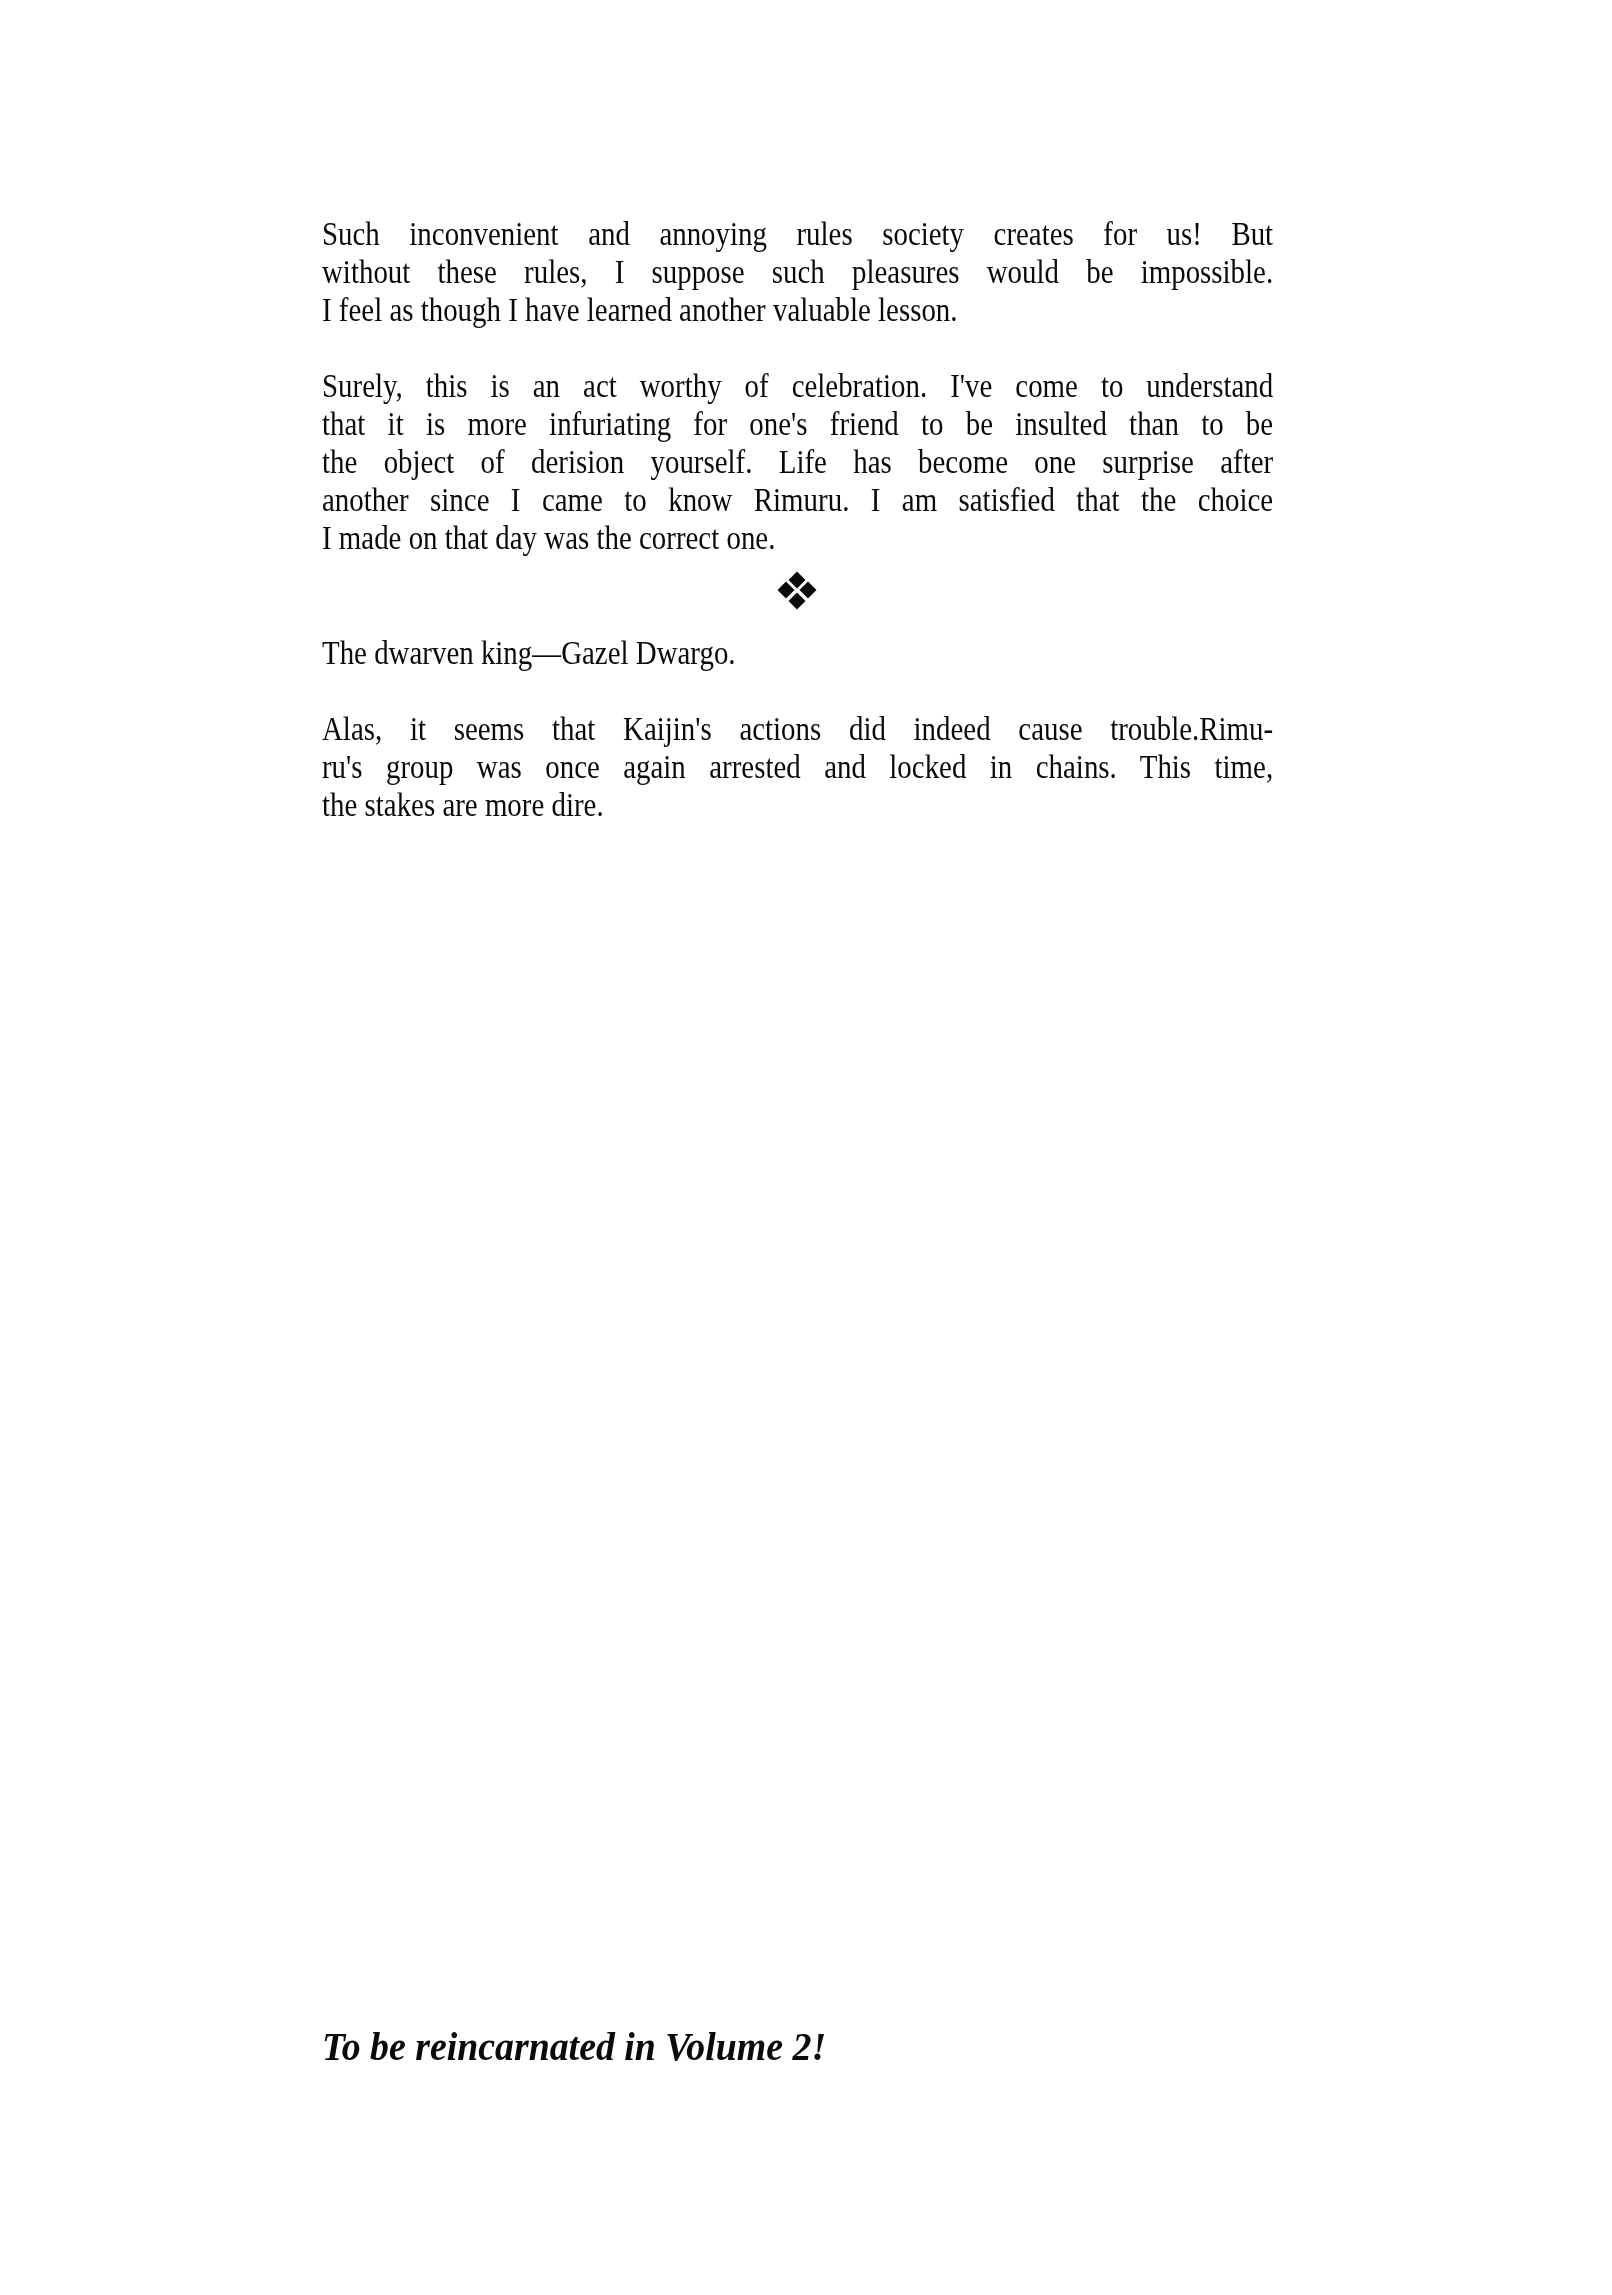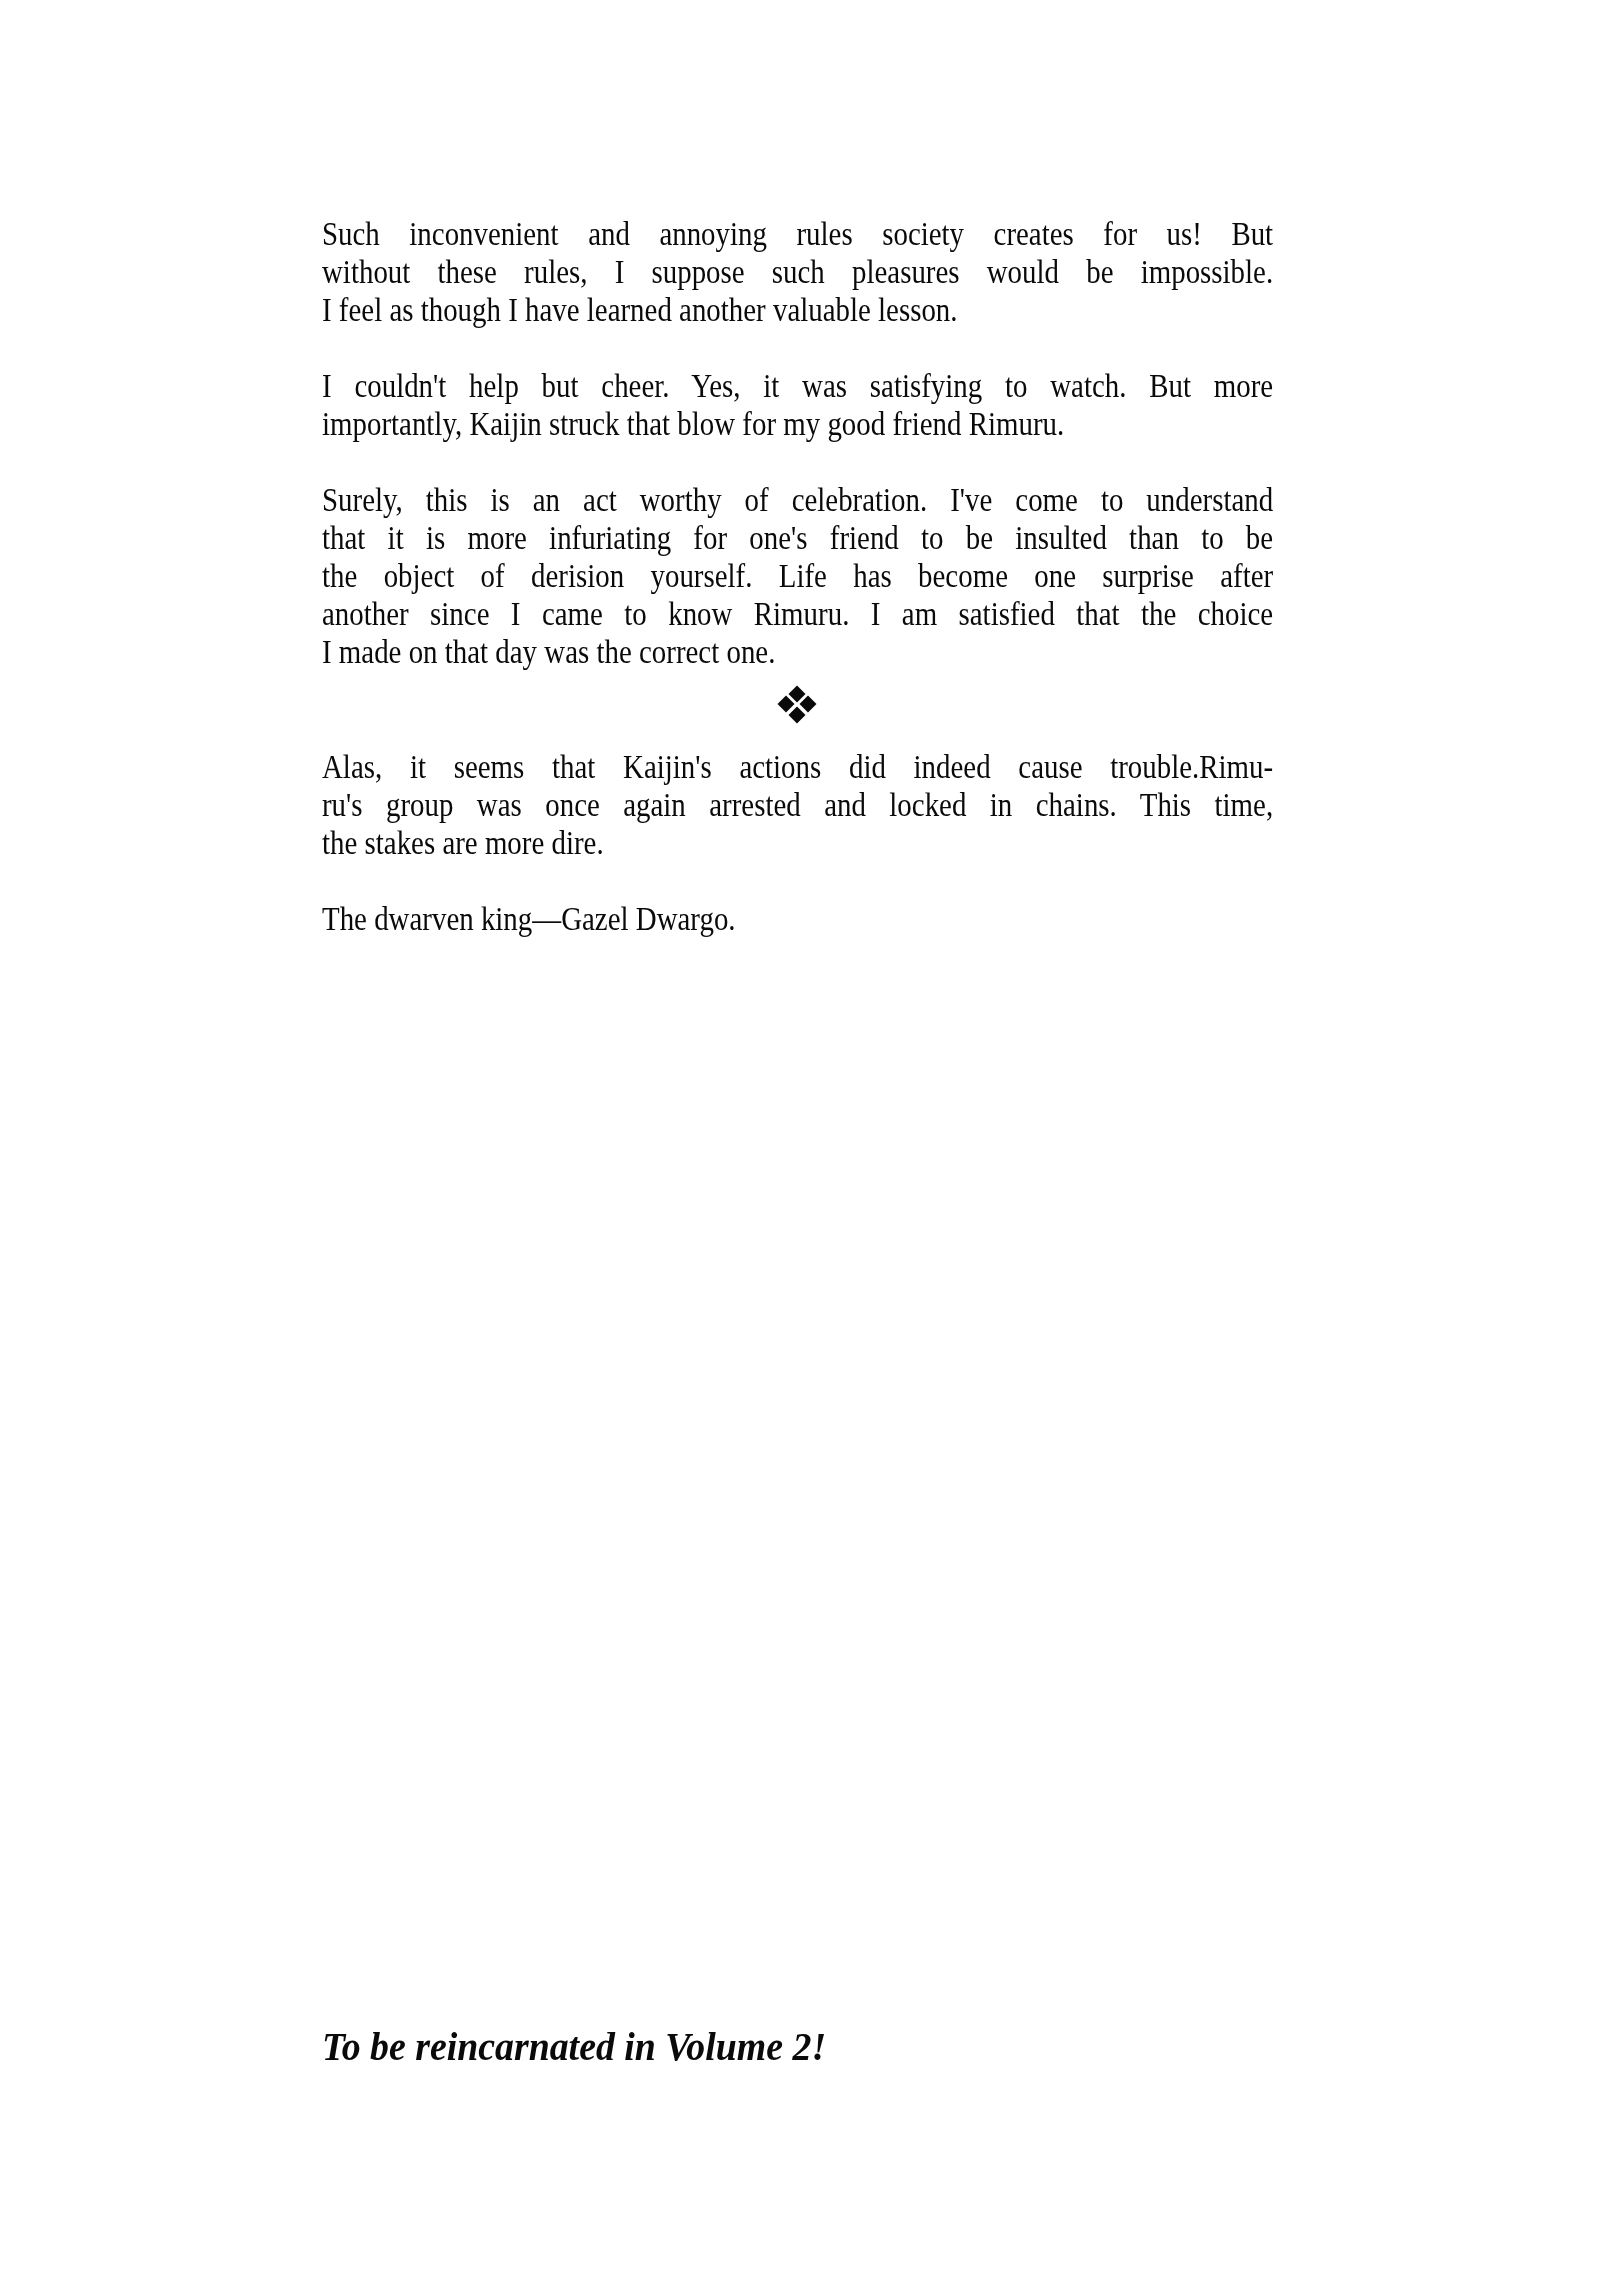--- a/index.html
+++ b/index.html
@@ -77,48 +77,44 @@
 
   <section class="text-block">
 
     <div class="para">
       <div class="line just">Such inconvenient and annoying rules society creates for us! But</div>
       <div class="line just">without these rules, I suppose such pleasures would be impossible.</div>
       <div class="line last">I feel as though I have learned another valuable lesson.</div>
     </div>
 
 
-    <div class="para">
-      <div class="line just">I couldn't help but cheer. Yes, it was satisfying to watch. But more</div>
-      <div class="line last">importantly, Kaijin struck that blow for my good friend Rimuru.</div>
-    </div>
 
     <div class="para">
       <div class="line just">Surely, this is an act worthy of celebration. I've come to understand</div>
       <div class="line just">that it is more infuriating for one's friend to be insulted than to be</div>
       <div class="line just">the object of derision yourself. Life has become one surprise after</div>
       <div class="line just">another since I came to know Rimuru. I am satisfied that the choice</div>
       <div class="line last">I made on that day was the correct one.</div>
     </div>
 
     <div class="separator" aria-hidden="true">
       <span class="dm dm-top"></span>
       <span class="dm dm-left"></span>
       <span class="dm dm-right"></span>
       <span class="dm dm-bottom"></span>
     </div>
 
     <div class="para">
+      <div class="line last">The dwarven king—Gazel Dwargo.</div>
+    </div>
+
+    <div class="para">
       <div class="line just">Alas, it seems that Kaijin's actions did indeed cause trouble.Rimu-</div>
       <div class="line just">ru's group was once again arrested and locked in chains. This time,</div>
       <div class="line last">the stakes are more dire.</div>
-    </div>
-
-    <div class="para">
-      <div class="line last">The dwarven king—Gazel Dwargo.</div>
     </div>
 
 
 
   </section>
 
   <div class="footer">To be reincarnated in Volume 2!</div>
 
 </main>
 

